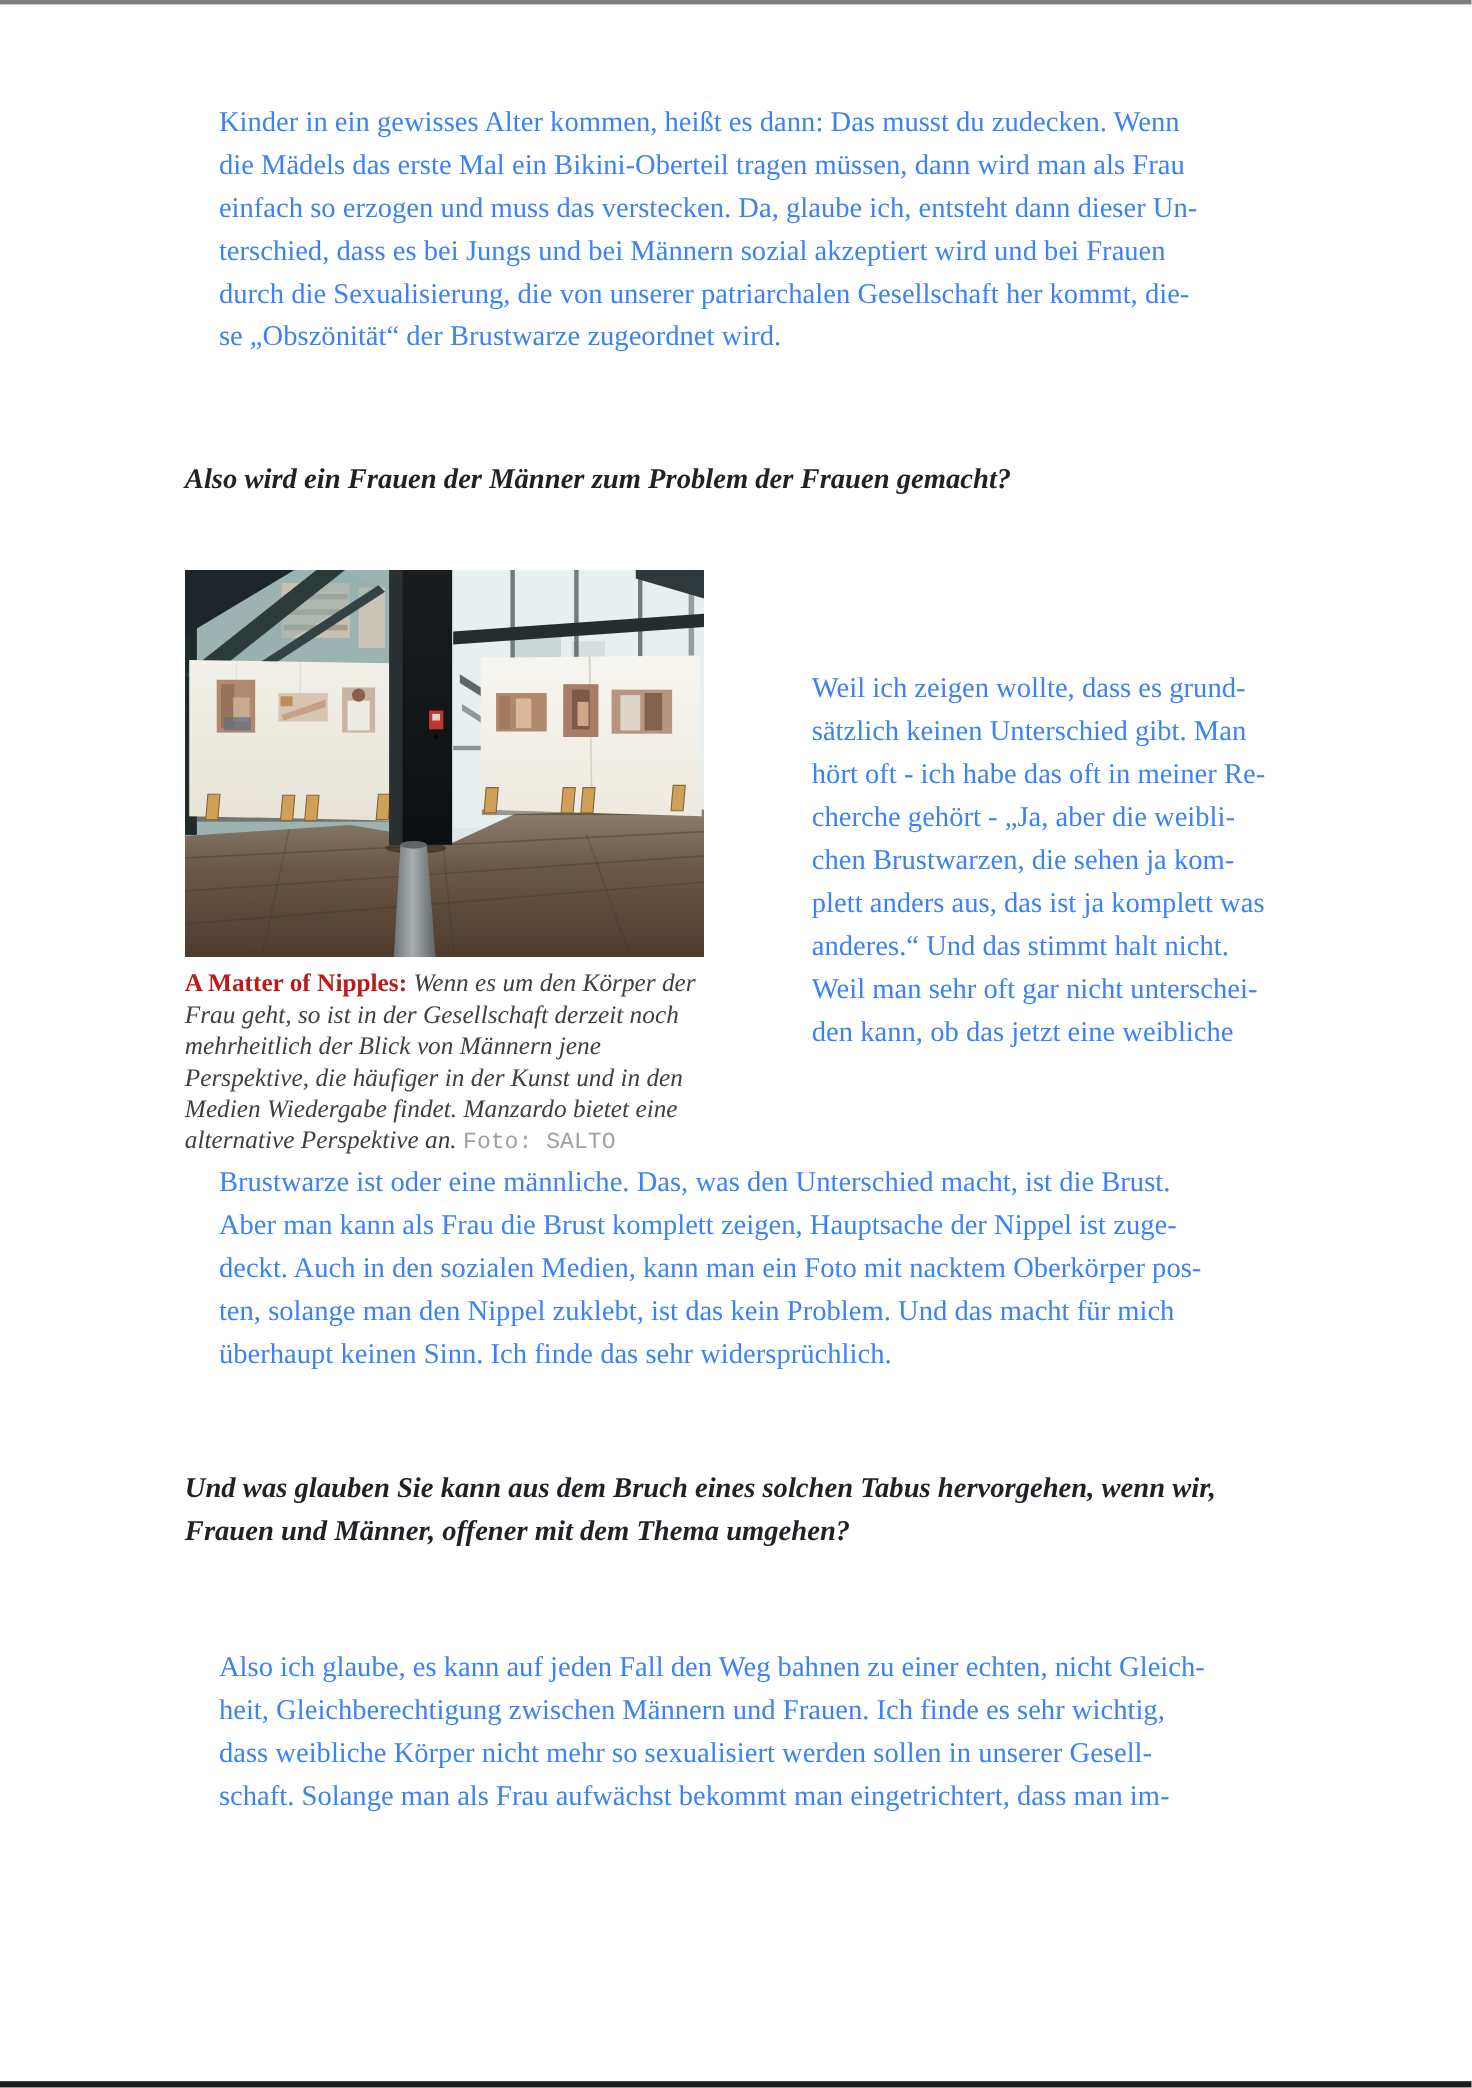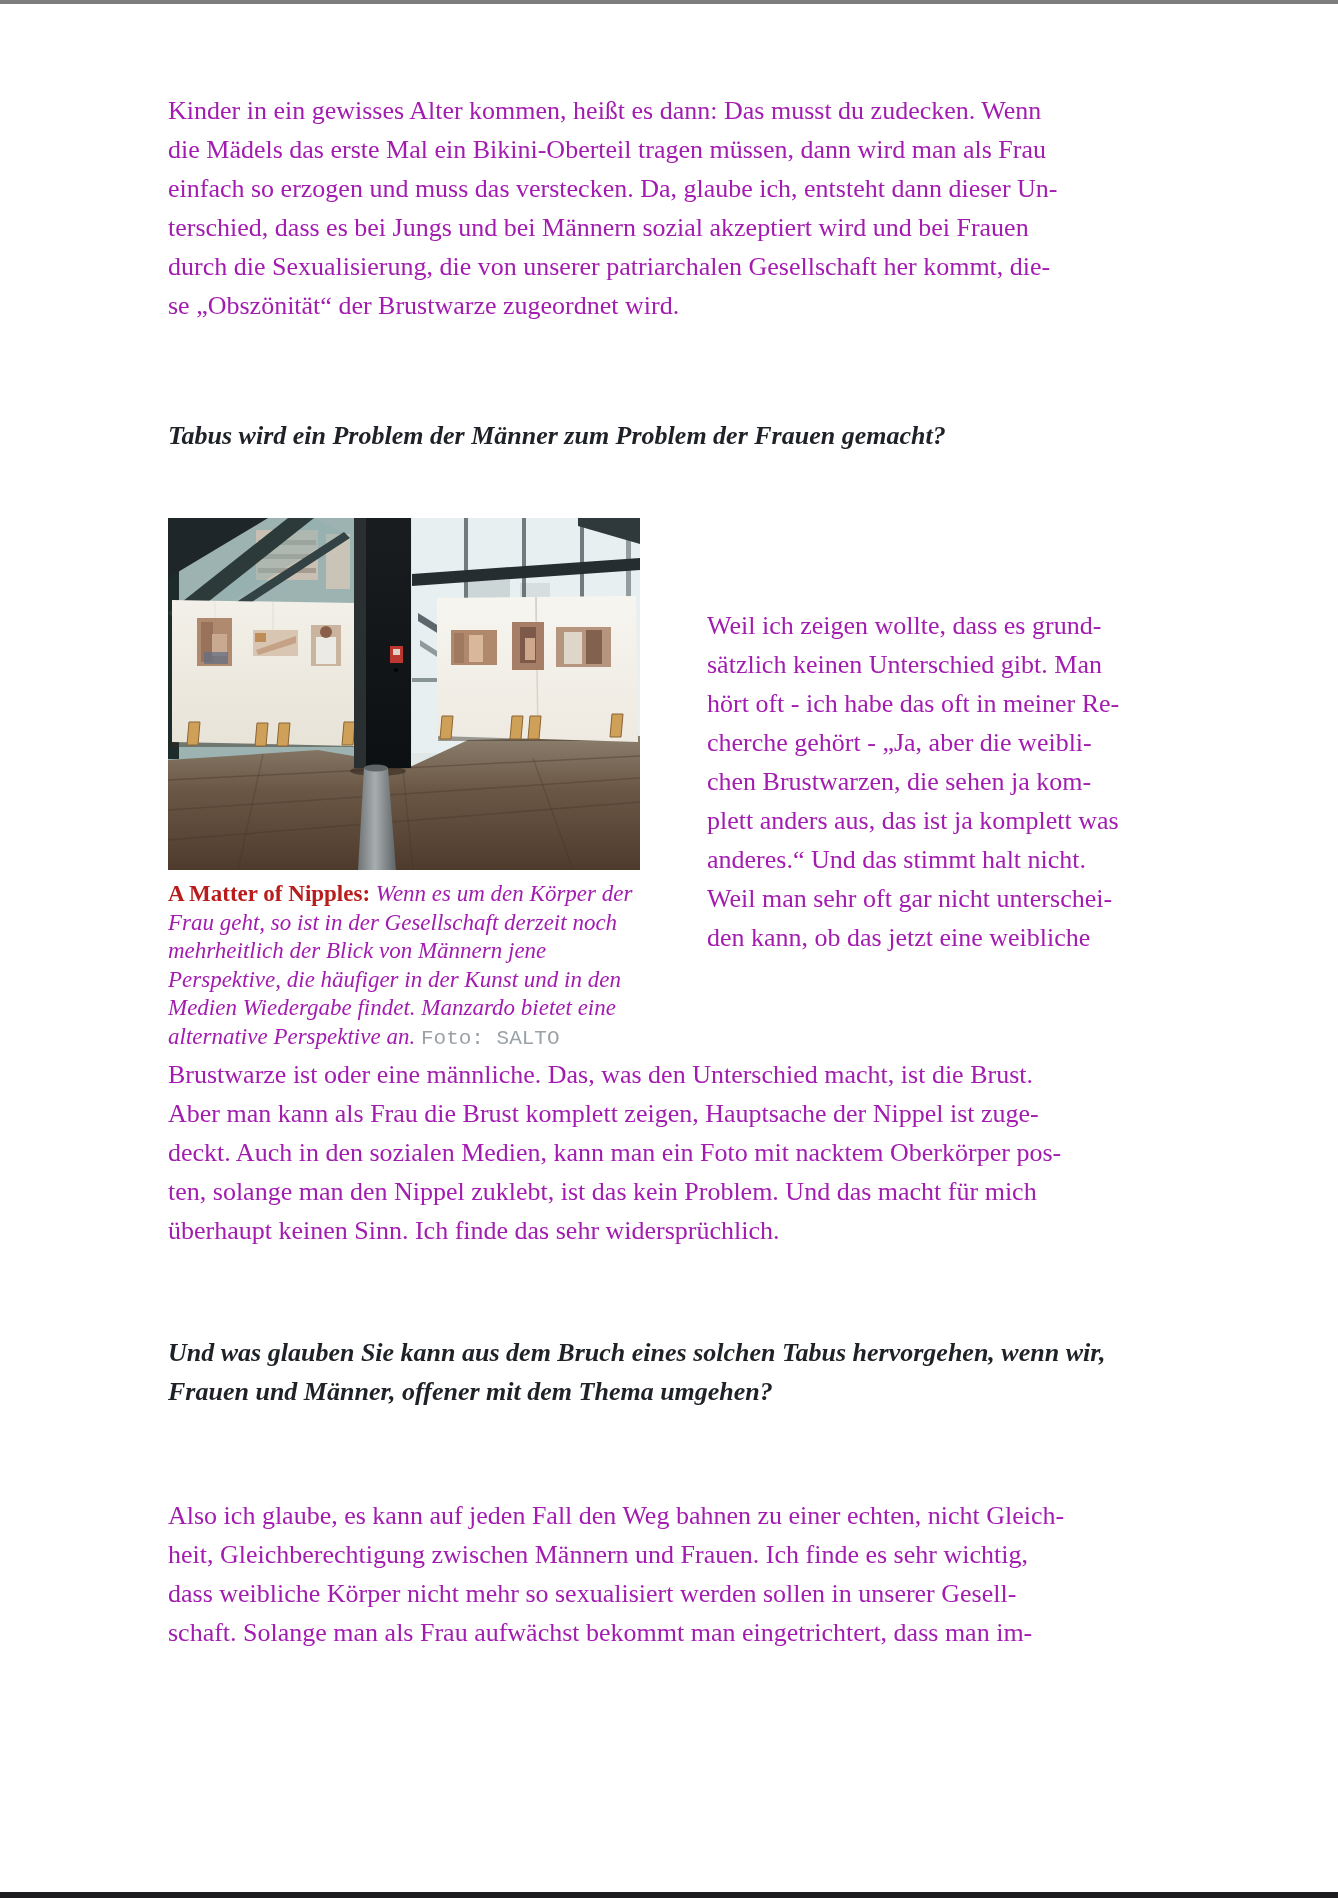--- a/index.html
+++ b/index.html
@@ -15,21 +15,21 @@
     position:absolute; top:0; left:0; width:100%; height:4px;
     background:#7d7d7d;
   }
   .bottom-bar {
     position:absolute; bottom:0; left:0; width:100%; height:6px;
     background:#1d1d20;
   }
   article { padding:91px 168px 0 168px; }
   p { margin:0; }
   .body {
-    font-size:26px; line-height:39px; color:#a21caf;
+    font-size:26px; line-height:39px; color:#3b82f6;margin-left:31px;
   }
   .lines { white-space:pre; }
   .question {
     font-size:26px; line-height:39px;
     font-weight:bold; font-style:italic;
     color:#1e2126;
   }
   .q1 { margin-top:91px; }
   .a1 { margin-top:32px; }
   .qa { margin-top:63px; display:flex; align-items:flex-start; }
@@ -37,21 +37,21 @@
     flex:0 0 539px; width:539px; height:537px;
     margin:0; padding:0;
   }
   .photo-wrap { width:472px; height:352px; overflow:hidden; }
   .photo-wrap svg { display:block; }
   .figure-block figcaption {
     width:472px; margin-top:10px;
     font-size:23px; line-height:28.5px;
   }
   .caption-label { font-weight:bold; font-style:normal; color:#b91c1c; }
-  .caption-text  { font-style:italic; color:#a21caf; }
+  .caption-text  { font-style:italic; color:#404040; }
   .caption-credit {
     font-family:Liberation Mono, monospace;
     font-style:normal; font-size:21px; color:#9ba1a6;
   }
   .qa-col { width:463px; }
   .a2col { margin-top:88px; }
   .a2cont { margin-top:0; }
   .q3 { margin-top:83px; }
   .pfinal { margin-top:85px; }
 </style>
@@ -63,21 +63,21 @@
 
   <article>
 
     <p class="body lines p1">Kinder in ein gewisses Alter kommen, heißt es dann: Das musst du zudecken. Wenn
 die Mädels das erste Mal ein Bikini-Oberteil tragen müssen, dann wird man als Frau
 einfach so erzogen und muss das verstecken. Da, glaube ich, entsteht dann dieser Un-
 terschied, dass es bei Jungs und bei Männern sozial akzeptiert wird und bei Frauen
 durch die Sexualisierung, die von unserer patriarchalen Gesellschaft her kommt, die-
 se „Obszönität“ der Brustwarze zugeordnet wird.</p>
 
-    <p class="question q1">Tabus wird ein Problem der Männer zum Problem der Frauen gemacht?</p>
+    <p class="question q1">Also wird ein Frauen der Männer zum Problem der Frauen gemacht?</p>
 
 
     <section class="qa">
       <figure class="figure-block">
         <div class="photo-wrap">
 
           <svg width="472" height="352" viewBox="0 0 472 352" preserveAspectRatio="none">
             <defs>
               <linearGradient id="floorG" x1="0" y1="0" x2="0" y2="1">
                 <stop offset="0" stop-color="#8c7f6e"></stop>

